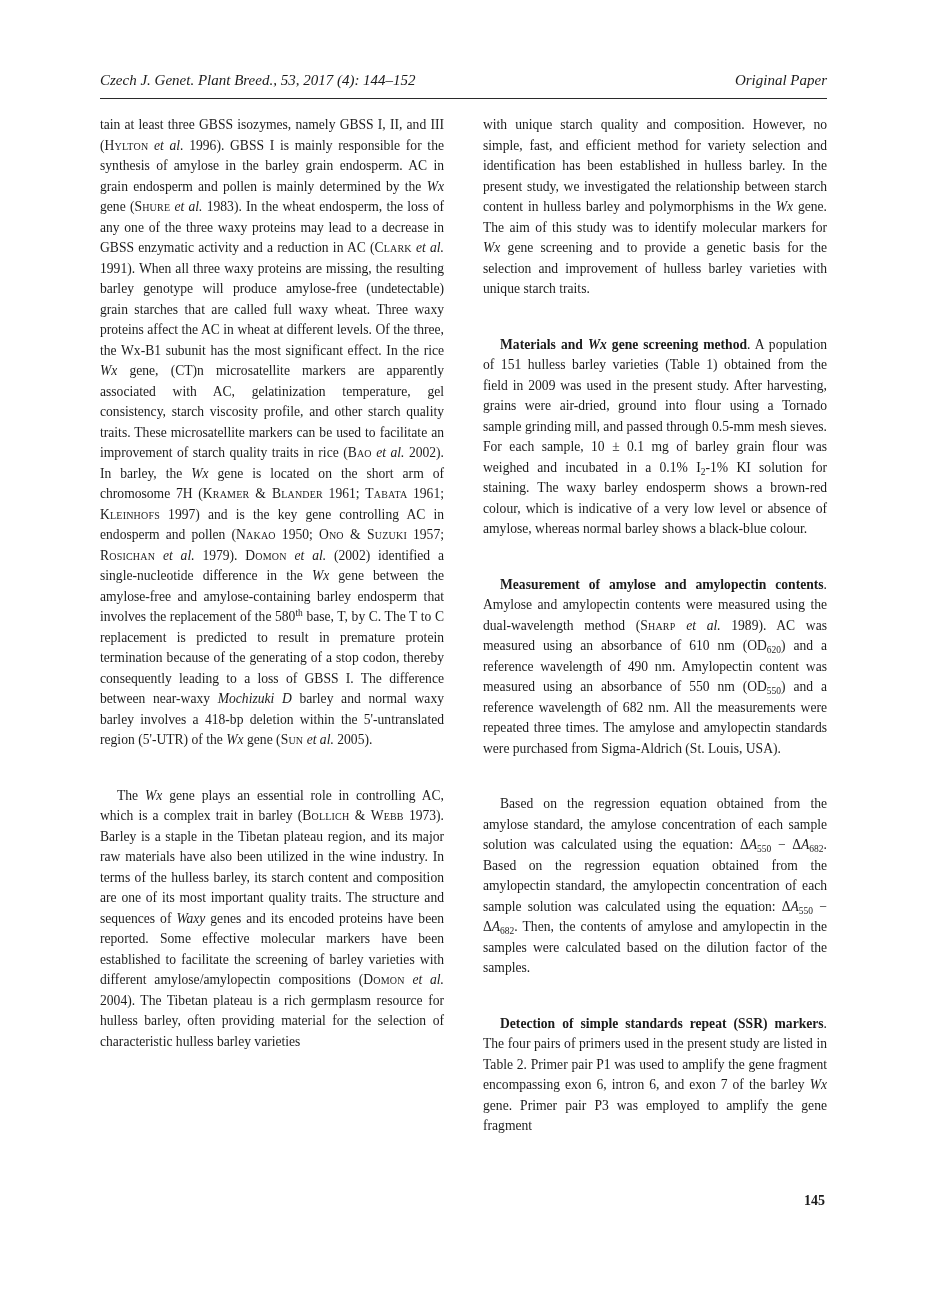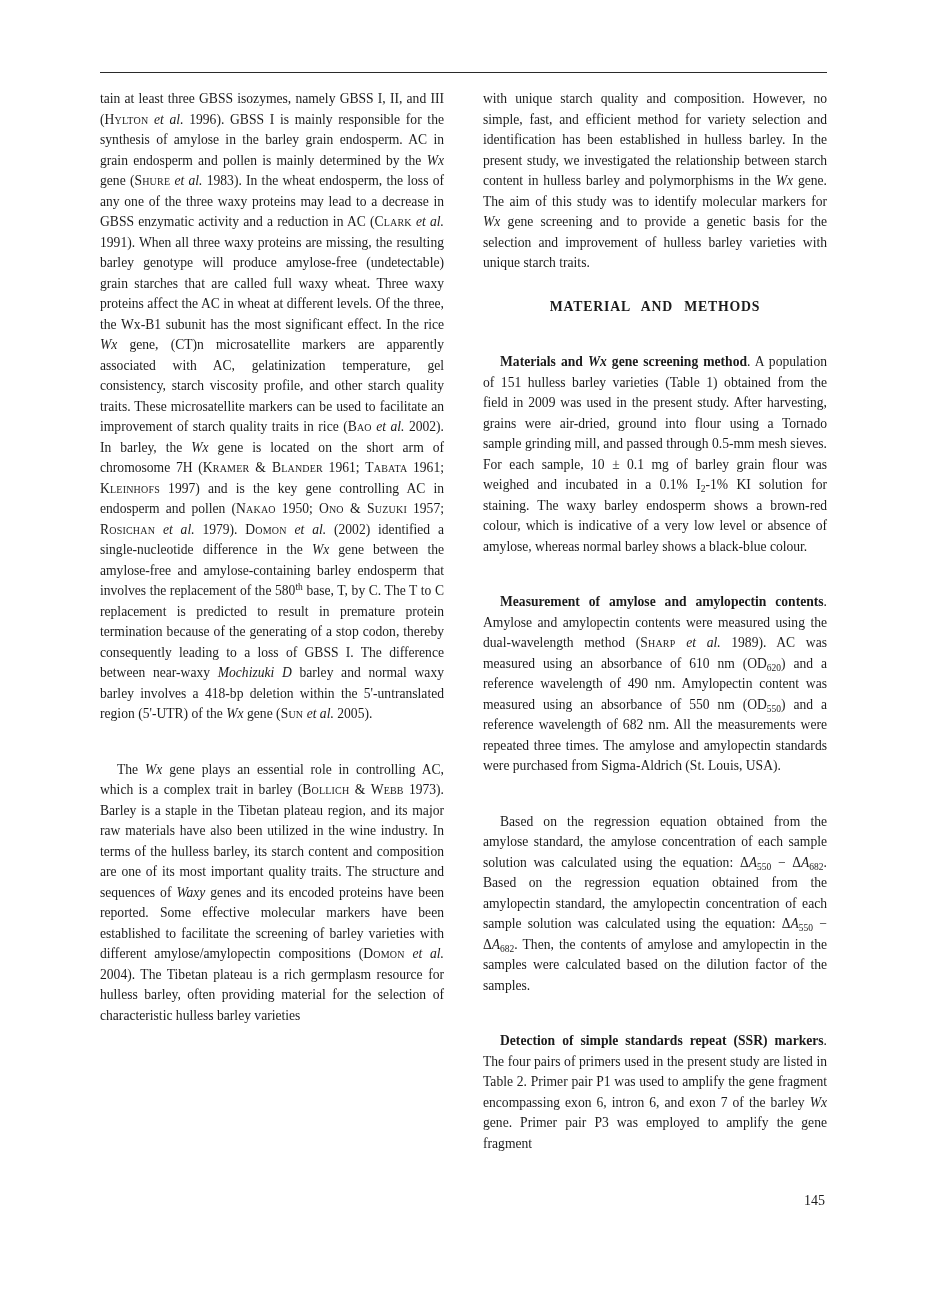--- a/index.html
+++ b/index.html
@@ -42,42 +42,45 @@
     font-weight: bold;
     letter-spacing: 0.8px;
     word-spacing: 7px;
     margin: 23px 0 15px 0;
   }
   sub { font-size: 9.5px; vertical-align: -3px; line-height: 0; }
   sup { font-size: 9.5px; vertical-align: 5px; line-height: 0; }
   .page-number {
     position: absolute;
     right: 100px; top: 1193px;
-    font-weight: normal; font-size: 14px;
+    font-weight: bold; font-size: 14px;
   }
 </style>
 </head>
 <body>
 
 <div class="page">
 
+  <div class="header-row">
+    <span>Czech J. Genet. Plant Breed., 53, 2017 (4): 144–152</span>
+    <span>Original Paper</span>
+  </div>
 
   <hr class="rule">
 
 
   <div class="columns">
 
     <div class="col">
       <p>tain at least three GBSS isozymes, namely GBSS I, II, and III (<span class="sc">Hylton</span> <i>et al.</i> 1996). GBSS I is mainly responsible for the synthesis of amylose in the barley grain endosperm. AC in grain endosperm and pollen is mainly determined by the <i>Wx</i> gene (<span class="sc">Shure</span> <i>et al.</i> 1983). In the wheat endosperm, the loss of any one of the three waxy proteins may lead to a decrease in GBSS enzymatic activity and a reduction in AC (<span class="sc">Clark</span> <i>et al.</i> 1991). When all three waxy proteins are missing, the resulting barley genotype will produce amylose-free (undetectable) grain starches that are called full waxy wheat. Three waxy proteins affect the AC in wheat at different levels. Of the three, the Wx-B1 subunit has the most significant effect. In the rice <i>Wx</i> gene, (CT)n microsatellite markers are apparently associated with AC, gelatinization temperature, gel consistency, starch viscosity profile, and other starch quality traits. These microsatellite markers can be used to facilitate an improvement of starch quality traits in rice (<span class="sc">Bao</span> <i>et al.</i> 2002). In barley, the <i>Wx</i> gene is located on the short arm of chromosome 7H (<span class="sc">Kramer &amp; Blander</span> 1961; <span class="sc">Tabata</span> 1961; <span class="sc">Kleinhofs</span> 1997) and is the key gene controlling AC in endosperm and pollen (<span class="sc">Nakao</span> 1950; <span class="sc">Ono &amp; Suzuki</span> 1957; <span class="sc">Rosichan</span> <i>et al.</i> 1979). <span class="sc">Domon</span> <i>et al.</i> (2002) identified a single-nucleotide difference in the <i>Wx</i> gene between the amylose-free and amylose-containing barley endosperm that involves the replacement of the 580<sup>th</sup> base, T, by C. The T to C replacement is predicted to result in premature protein termination because of the generating of a stop codon, thereby consequently leading to a loss of GBSS I. The difference between near-waxy <i>Mochizuki D</i> barley and normal waxy barley involves a 418-bp deletion within the 5'-untranslated region (5'-UTR) of the <i>Wx</i> gene (<span class="sc">Sun</span> <i>et al.</i> 2005).</p>
       <p class="indent">The <i>Wx</i> gene plays an essential role in controlling AC, which is a complex trait in barley (<span class="sc">Bollich &amp; Webb</span> 1973). Barley is a staple in the Tibetan plateau region, and its major raw materials have also been utilized in the wine industry. In terms of the hulless barley, its starch content and composition are one of its most important quality traits. The structure and sequences of <i>Waxy</i> genes and its encoded proteins have been reported. Some effective molecular markers have been established to facilitate the screening of barley varieties with different amylose/amylopectin compositions (<span class="sc">Domon</span> <i>et al.</i> 2004). The Tibetan plateau is a rich germplasm resource for hulless barley, often providing material for the selection of characteristic hulless barley varieties</p>
     </div>
 
     <div class="col">
       <p>with unique starch quality and composition. However, no simple, fast, and efficient method for variety selection and identification has been established in hulless barley. In the present study, we investigated the relationship between starch content in hulless barley and polymorphisms in the <i>Wx</i> gene. The aim of this study was to identify molecular markers for <i>Wx</i> gene screening and to provide a genetic basis for the selection and improvement of hulless barley varieties with unique starch traits.</p>
-      <h2 class="section">MATERIAL AND METHODS</h2>
       <p class="indent"><b>Materials and <i>Wx</i> gene screening method</b>. A population of 151 hulless barley varieties (Table 1) obtained from the field in 2009 was used in the present study. After harvesting, grains were air-dried, ground into flour using a Tornado sample grinding mill, and passed through 0.5-mm mesh sieves. For each sample, 10 ± 0.1 mg of barley grain flour was weighed and incubated in a 0.1% I<sub>2</sub>-1% KI solution for staining. The waxy barley endosperm shows a brown-red colour, which is indicative of a very low level or absence of amylose, whereas normal barley shows a black-blue colour.</p>
       <p class="indent"><b>Measurement of amylose and amylopectin contents</b>. Amylose and amylopectin contents were measured using the dual-wavelength method (<span class="sc">Sharp</span> <i>et al.</i> 1989). AC was measured using an absorbance of 610 nm (OD<sub>620</sub>) and a reference wavelength of 490 nm. Amylopectin content was measured using an absorbance of 550 nm (OD<sub>550</sub>) and a reference wavelength of 682 nm. All the measurements were repeated three times. The amylose and amylopectin standards were purchased from Sigma-Aldrich (St. Louis, USA).</p>
       <p class="indent">Based on the regression equation obtained from the amylose standard, the amylose concentration of each sample solution was calculated using the equation: Δ<i>A</i><sub>550</sub> − Δ<i>A</i><sub>682</sub>. Based on the regression equation obtained from the amylopectin standard, the amylopectin concentration of each sample solution was calculated using the equation: Δ<i>A</i><sub>550</sub> − Δ<i>A</i><sub>682</sub>. Then, the contents of amylose and amylopectin in the samples were calculated based on the dilution factor of the samples.</p>
       <p class="indent"><b>Detection of simple standards repeat (SSR) markers</b>. The four pairs of primers used in the present study are listed in Table 2. Primer pair P1 was used to amplify the gene fragment encompassing exon 6, intron 6, and exon 7 of the barley <i>Wx</i> gene. Primer pair P3 was employed to amplify the gene fragment</p>
     </div>
 
   </div>
 
   <span class="page-number">145</span>
 

